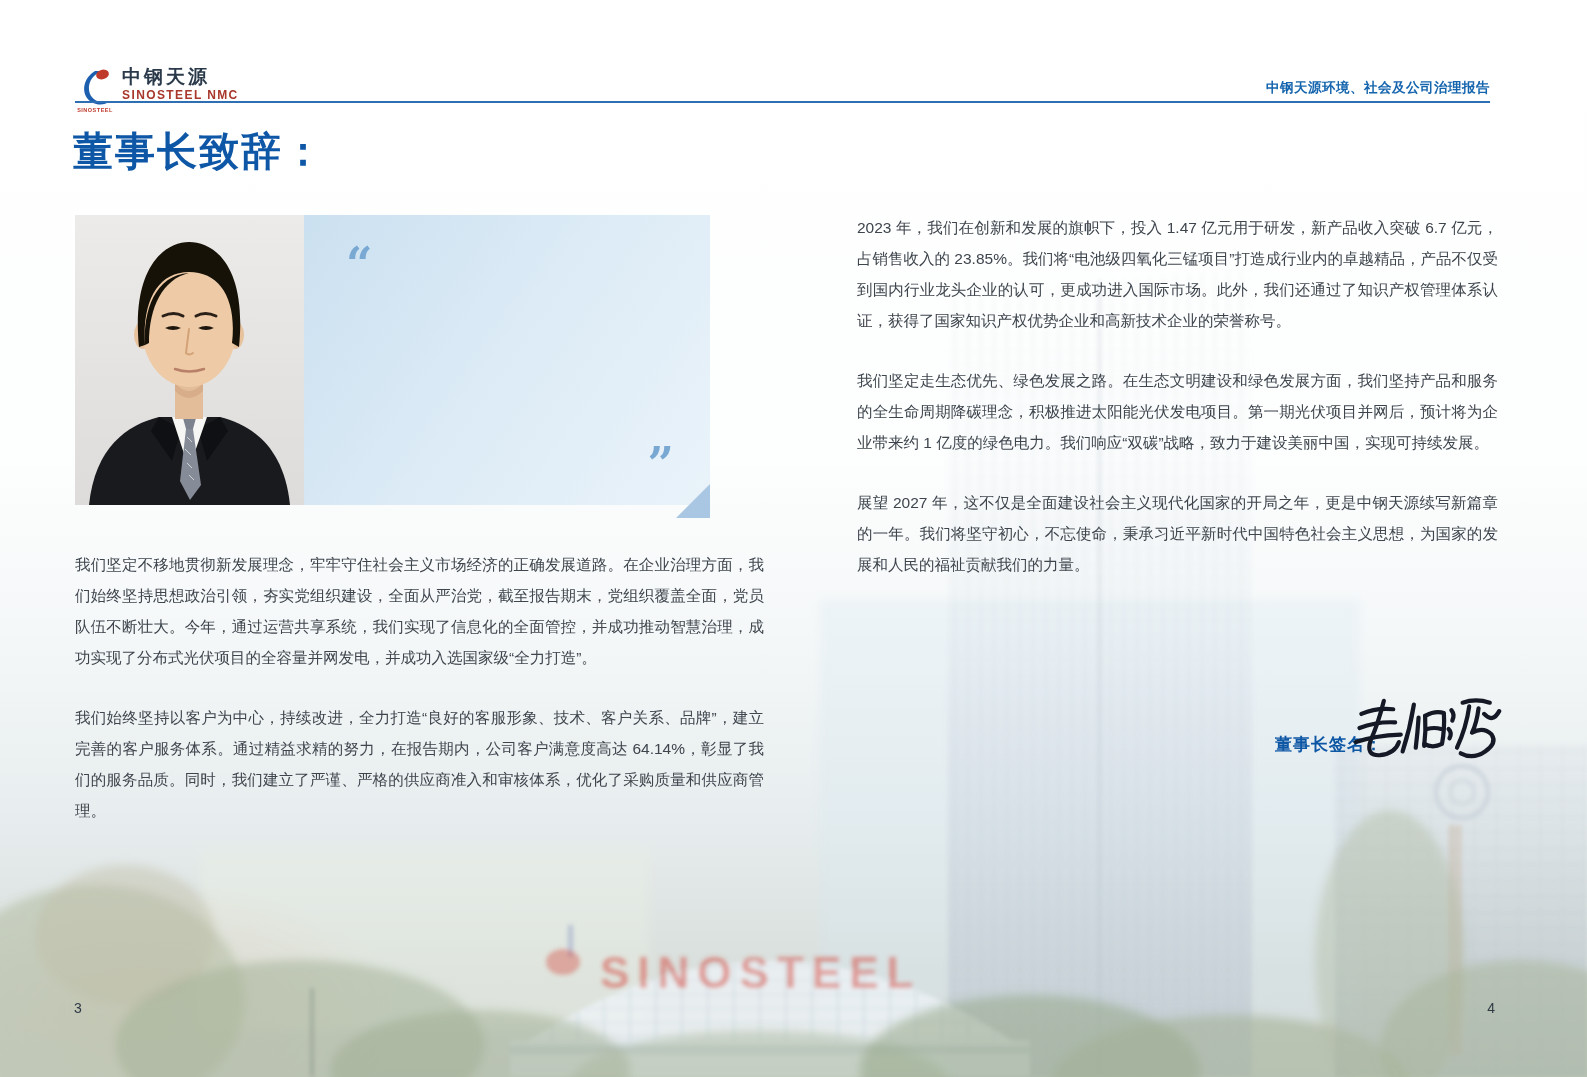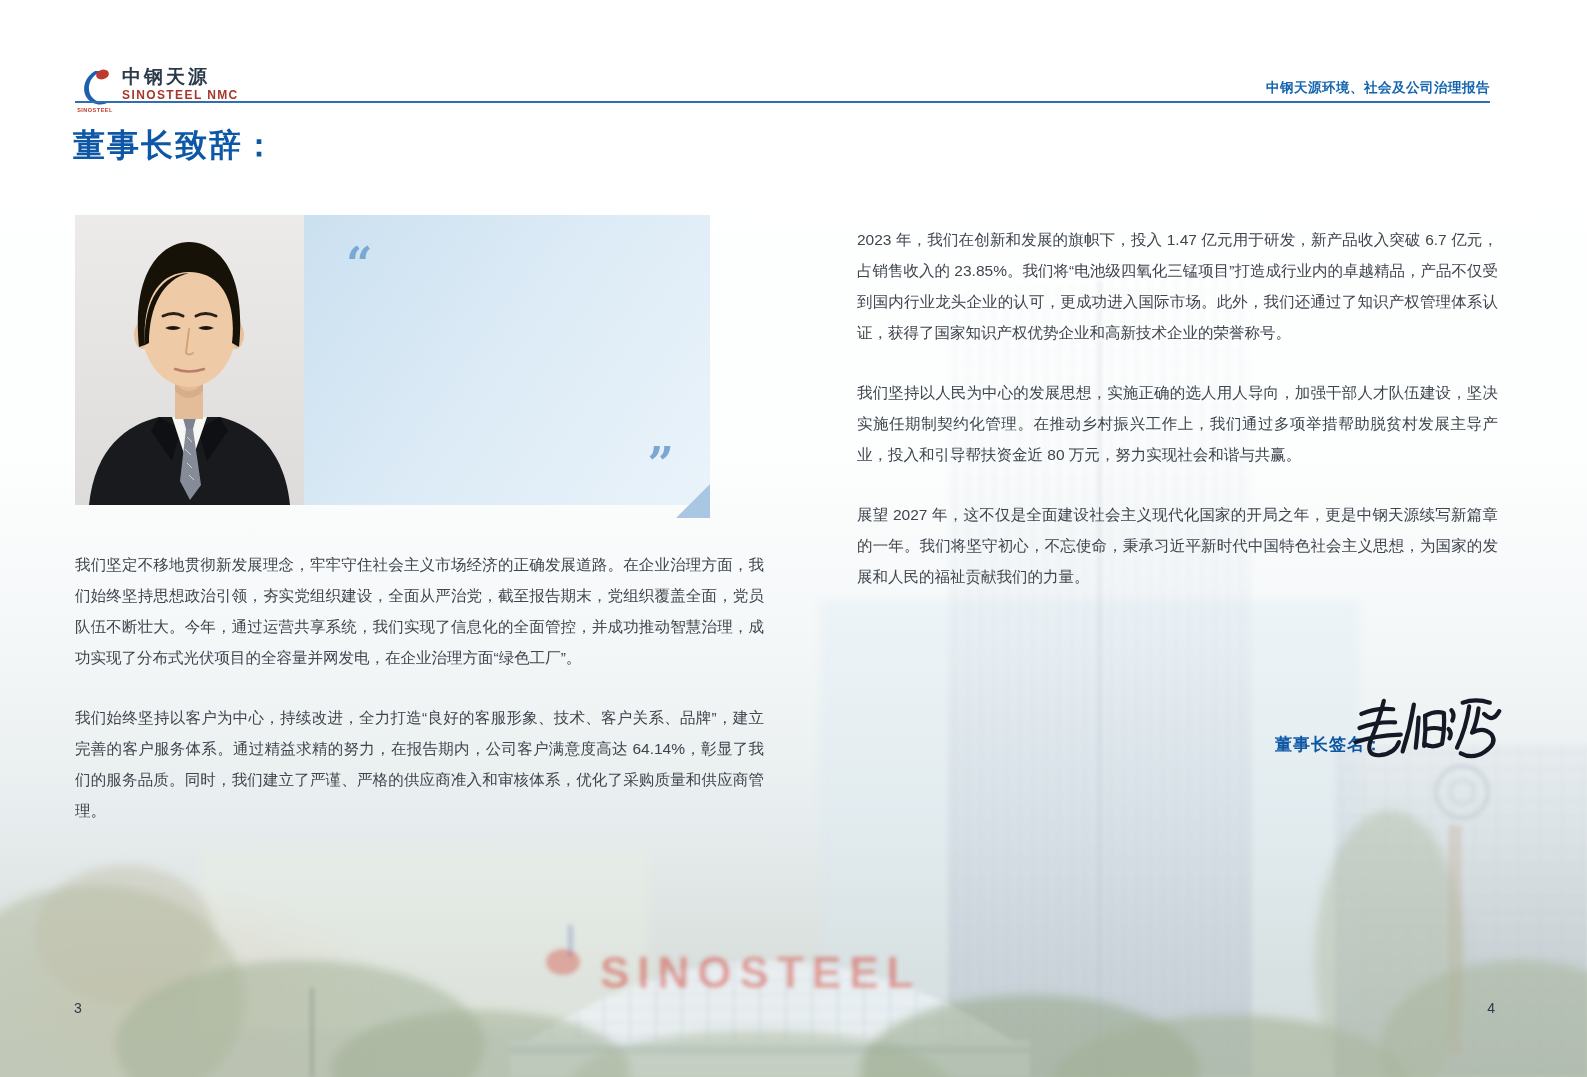--- a/index.html
+++ b/index.html
@@ -18,41 +18,41 @@
     background: linear-gradient(180deg,#ffffff 0%,#fdfefe 42%,#f4f7f8 60%,#e7edee 76%,#d9dfdc 90%,#d3d8d4 100%);
   }
   .bg svg { position:absolute; inset:0; }
   
   .logo { position:absolute; left:75px; top:66px; display:flex; align-items:flex-start; gap:7px; }
   .logo-text .cn { font-size:19px; font-weight:bold; color:#2b3a4a; letter-spacing:3px; line-height:22px; }
   .logo-text .en { font-size:12px; font-weight:bold; color:#a8372c; letter-spacing:1.4px; }
   .report-title { position:absolute; right:97px; top:79px; font-size:13.5px; font-weight:bold; color:#1565ae; letter-spacing:.5px;text-align:right; }
   .header-rule { position:absolute; left:75px; right:97px; top:101px; height:2px; background:#2e6fb4; }
   
-  .page-title { position:absolute; left:73px; top:124px; font-size:32px; font-weight:900; color:#0d57a6; letter-spacing:2px; }
+  .page-title { position:absolute; left:73px; top:124px; font-size:40px; font-weight:900; color:#0d57a6; letter-spacing:2px; }
   
   .hero { position:absolute; left:75px; top:215px; width:635px; height:290px; display:flex; }
   .portrait { width:229px; height:290px; flex:none; }
   .quotebox {
     flex:1; position:relative; overflow:visible;
     background: linear-gradient(125deg,#cbe0f0 0%,#dcebf6 48%,#eaf3fa 100%);
   }
   .qmark { position:absolute; font-family:"DejaVu Serif", serif; font-weight:bold; font-size:46px; color:#79a8d3; line-height:1; }
   .qmark.open { left:42px; top:26px; }
   .qmark.close { right:36px; bottom:18px; }
   .qtext {
     position:absolute; left:46px; right:36px; top:74px;
     font-size:15.5px; line-height:31px; color:#5a6977; text-align:justify;
   }
   .fold { position:absolute; right:0; bottom:-13px; width:34px; height:46px; }
   
   .col { position:absolute; font-size:15.5px; line-height:31px; color:#3e454d; text-align:justify; }
   .col p { margin-bottom:29px; }
   .col-left  { left:75px;  top:549px; width:689px; }
-  .col-right { left:857px; top:224px; width:641px; }
+  .col-right { left:857px; top:212px; width:641px; }
   
   .sig-row { position:absolute; left:857px; top:685px; width:655px; height:100px; }
   .sig-label { position:absolute; left:418px; top:48px; font-size:17px; font-weight:bold; color:#0d57a5; letter-spacing:1px; }
   .sig-ink { position:absolute; left:495px; top:-2px; width:150px; height:90px; }
   
   .pn { position:absolute; font-size:14px; color:#2e3944; }
   .pn-left  { left:74px;  top:1000px; }
   .pn-right { right:92px; top:1000px; }
 </style>
 </head>
@@ -212,27 +212,27 @@
     <div class="quotebox">
       <div class="qmark open">“</div>
       <div class="qmark close">”</div>
       <svg class="fold" viewBox="0 0 34 46">
         <polygon points="0,46 34,12 34,46" fill="#a9c7e3"></polygon>
       </svg>
     </div>
   </div>
 
   <div class="col col-left">
-    <p>我们坚定不移地贯彻新发展理念，牢牢守住社会主义市场经济的正确发展道路。在企业治理方面，我们始终坚持思想政治引领，夯实党组织建设，全面从严治党，截至报告期末，党组织覆盖全面，党员队伍不断壮大。今年，通过运营共享系统，我们实现了信息化的全面管控，并成功推动智慧治理，成功实现了分布式光伏项目的全容量并网发电，在企业治理方面“绿色工厂”。</p>
+    <p>我们坚定不移地贯彻新发展理念，牢牢守住社会主义市场经济的正确发展道路。在企业治理方面，我们始终坚持思想政治引领，夯实党组织建设，全面从严治党，截至报告期末，党组织覆盖全面，党员队伍不断壮大。今年，通过运营共享系统，我们实现了信息化的全面管控，并成功推动智慧治理，成功实现了分布式光伏项目的全容量并网发电，并成功入选国家级“全力打造”。</p>
     <p>我们始终坚持以客户为中心，持续改进，全力打造“良好的客服形象、技术、客户关系、品牌”，建立完善的客户服务体系。通过精益求精的努力，在报告期内，公司客户满意度高达 64.14%，彰显了我们的服务品质。同时，我们建立了严谨、严格的供应商准入和审核体系，优化了采购质量和供应商管理。</p>
   </div>
 
   <div class="col col-right">
     <p>2023 年，我们在创新和发展的旗帜下，投入 1.47 亿元用于研发，新产品收入突破 6.7 亿元，占销售收入的 23.85%。我们将“电池级四氧化三锰项目”打造成行业内的卓越精品，产品不仅受到国内行业龙头企业的认可，更成功进入国际市场。此外，我们还通过了知识产权管理体系认证，获得了国家知识产权优势企业和高新技术企业的荣誉称号。</p>
-    <p>我们坚持以人民为中心的发展思想，实施正确的选人用人导向，加强干部人才队伍建设，坚决实施任期制契约化管理。在推动乡村振兴工作上，我们通过多项举措帮助脱贫村发展主导产业，投入和引导帮扶资金近 80 万元，努力实现社会和谐与共赢。</p>
+    <p>我们坚定走生态优先、绿色发展之路。在生态文明建设和绿色发展方面，我们坚持产品和服务的全生命周期降碳理念，积极推进太阳能光伏发电项目。第一期光伏项目并网后，预计将为企业带来约 1 亿度的绿色电力。我们响应“双碳”战略，致力于建设美丽中国，实现可持续发展。</p>
     <p>展望 2027 年，这不仅是全面建设社会主义现代化国家的开局之年，更是中钢天源续写新篇章的一年。我们将坚守初心，不忘使命，秉承习近平新时代中国特色社会主义思想，为国家的发展和人民的福祉贡献我们的力量。</p>
   </div>
 
   <div class="sig-row">
     <span class="sig-label">董事长签名：</span>
     <svg class="sig-ink" viewBox="0 0 160 90">
       <g fill="none" stroke="#141925" stroke-width="4.5" stroke-linecap="round" stroke-linejoin="round">
         <path d="M10,30 Q26,23 44,25"></path>
         <path d="M8,45 Q26,38 46,39"></path>
         <path d="M4,60 Q24,53 52,52"></path>

